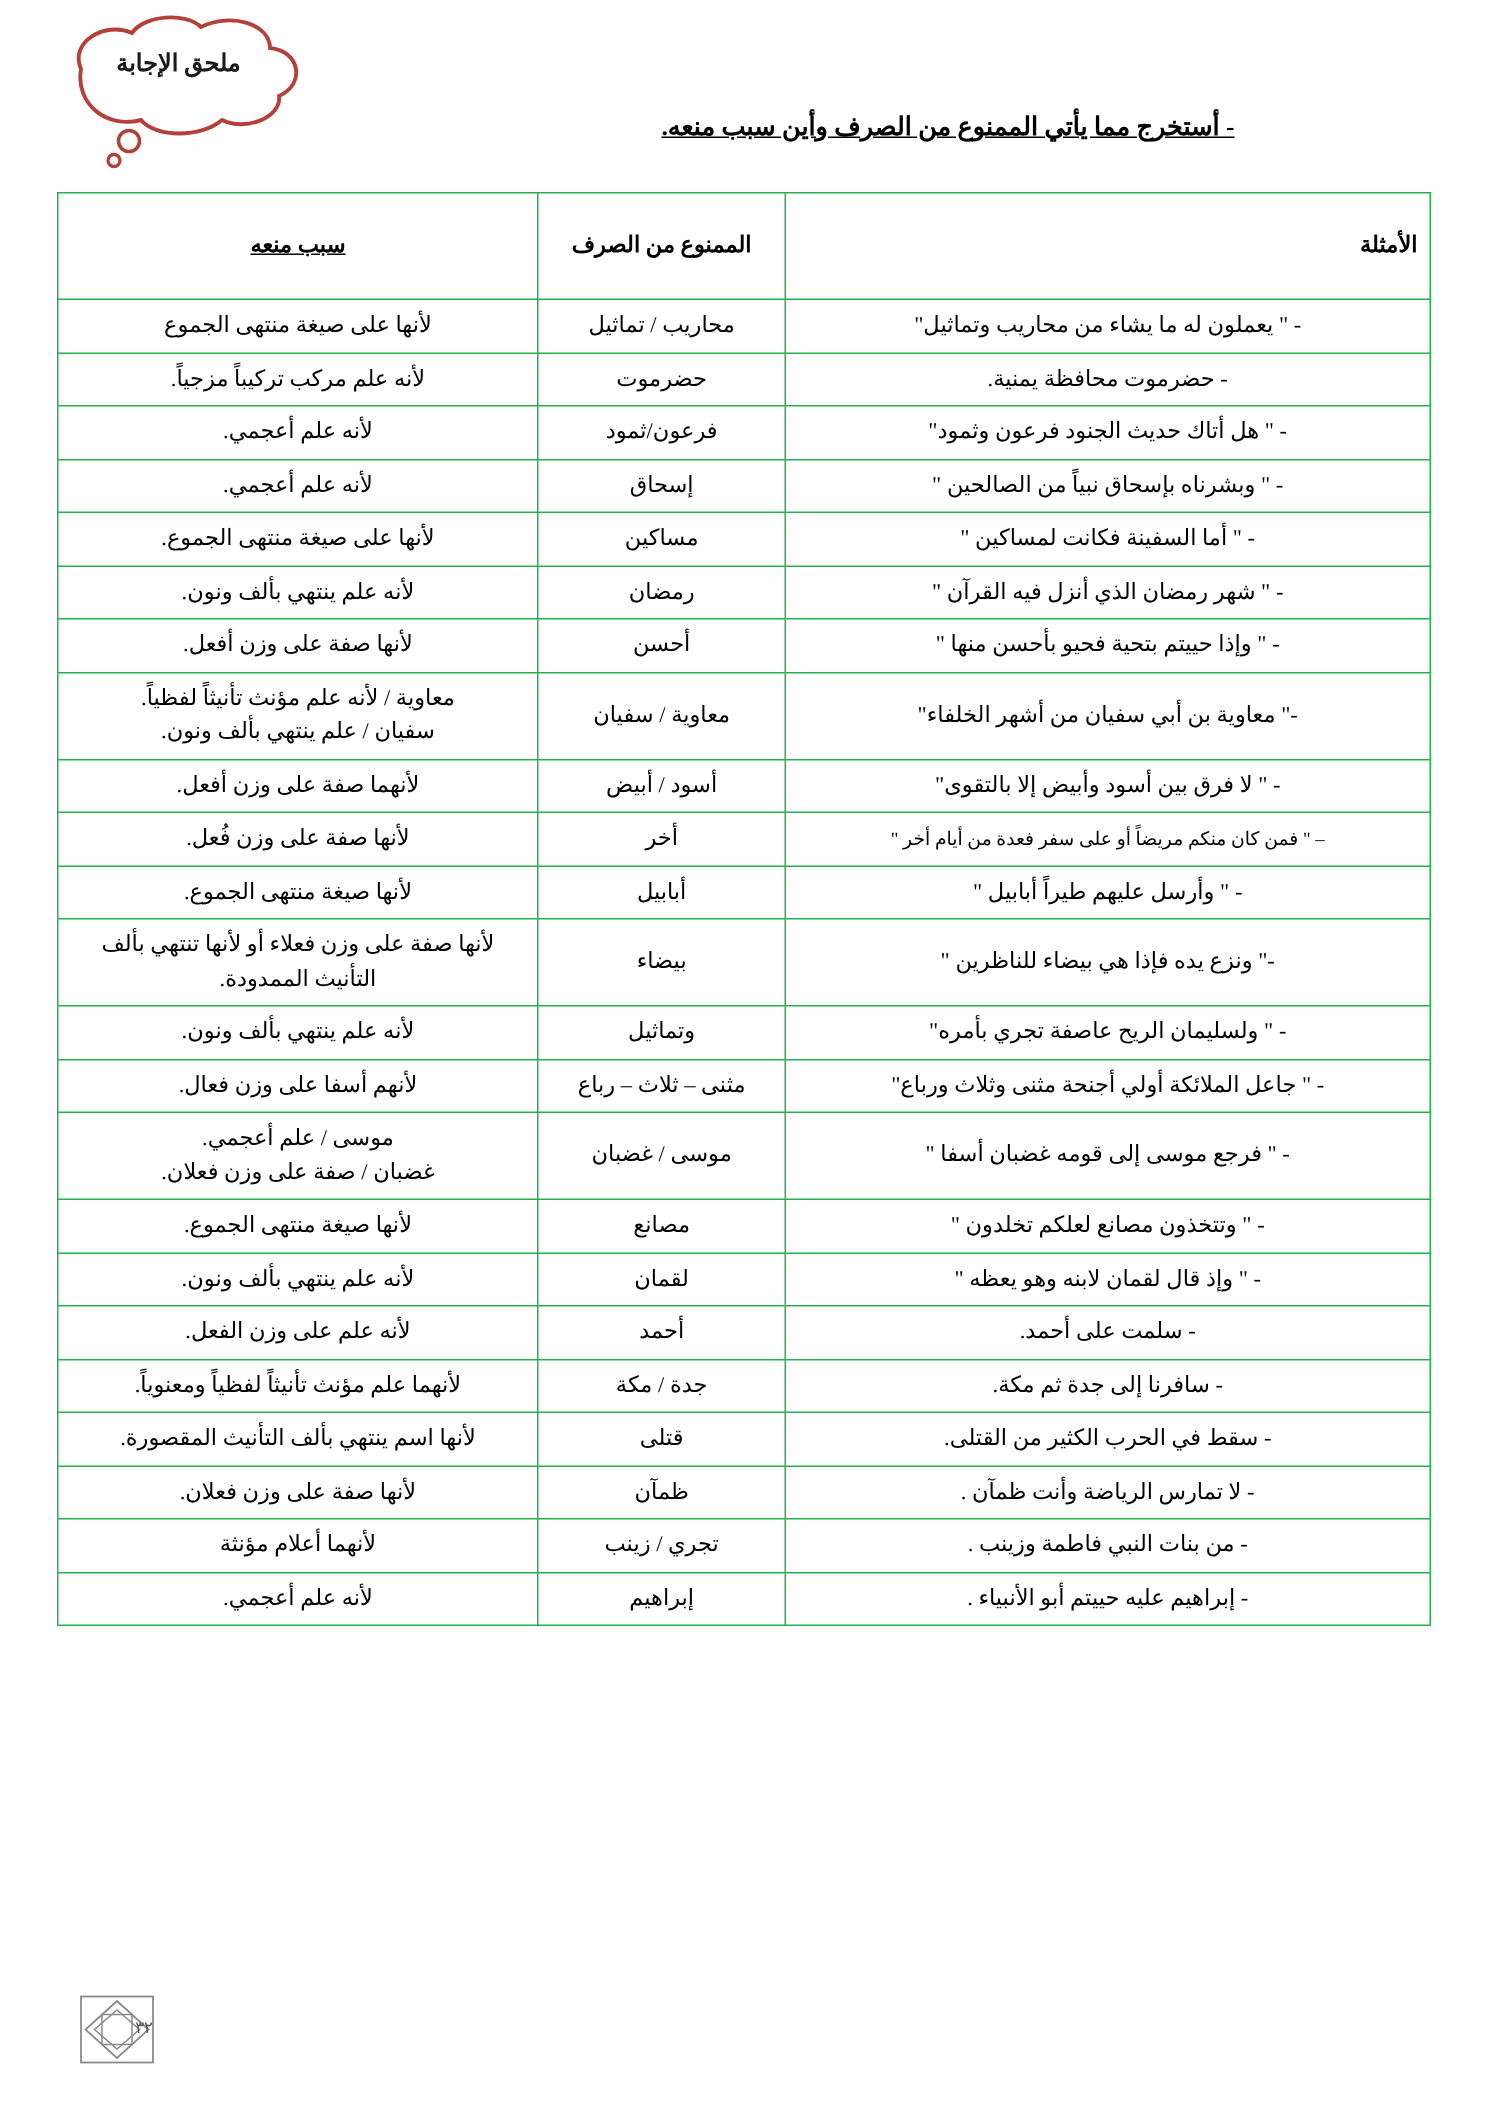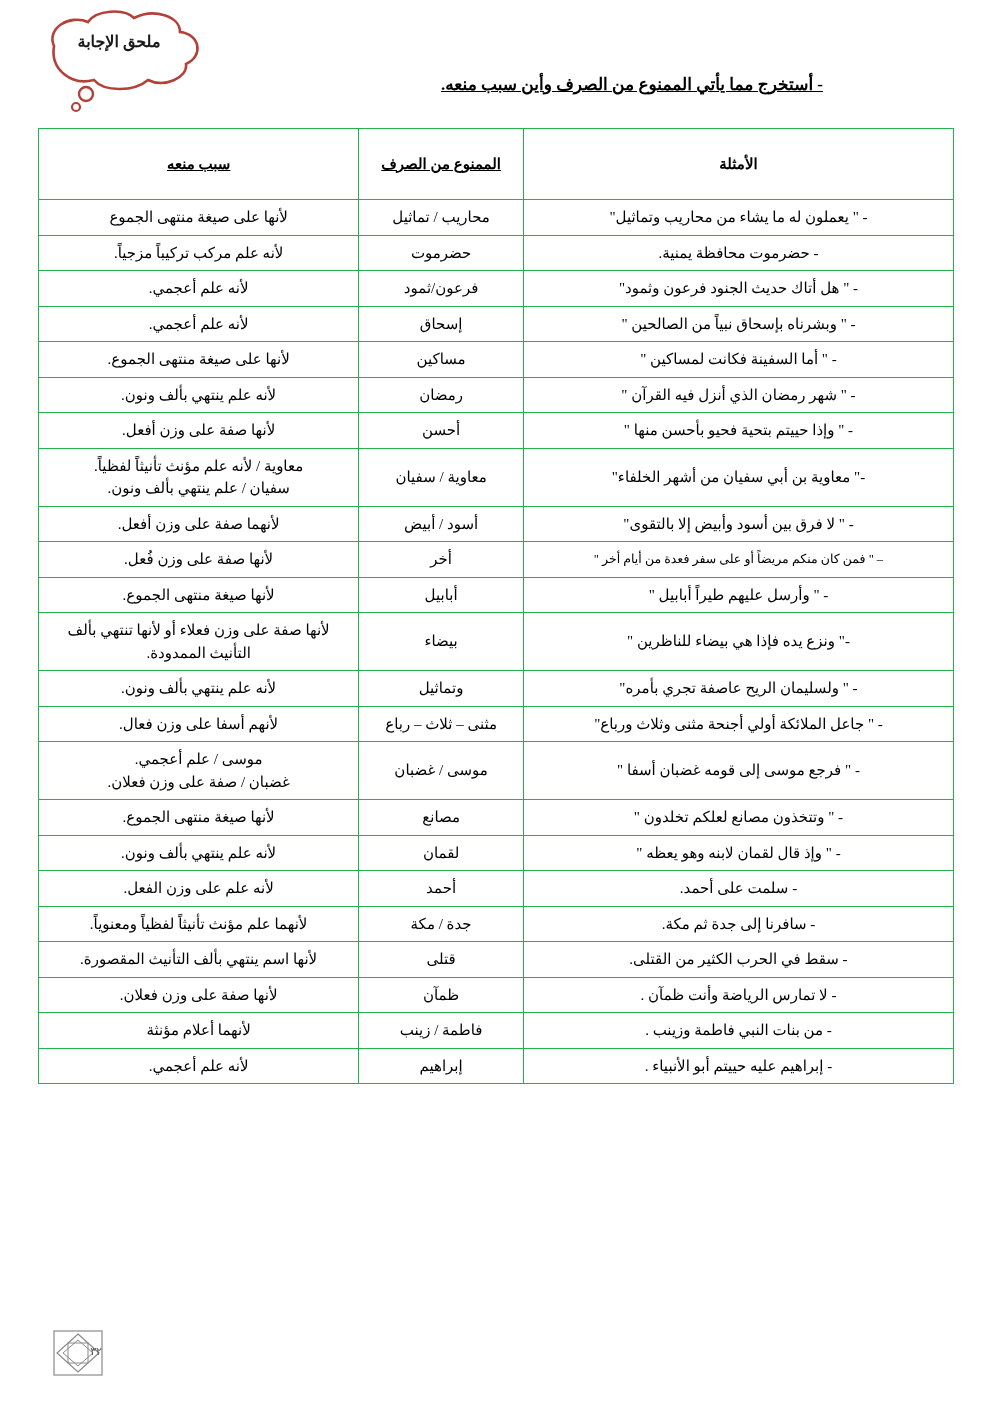--- a/index.html
+++ b/index.html
@@ -80,22 +80,22 @@
   col.c-examples { width: 47%; }
   col.c-word     { width: 18%; }
   col.c-reason   { width: 35%; }
 
   thead th {
     font-weight: bold;
     text-align: center;
     height: 58px;
     font-size: 15.5px;
   }
-  thead th.h-examples { text-align: center; margin-top: 13px; }
-  thead th.h-word { text-align: center; text-decoration: underline; }
+  thead th.h-examples { text-align: right; margin-top: 13px; }
+  thead th.h-word { text-align: center; }
   thead th.h-reason { text-align: center; text-decoration: underline; }
 
   td.examples {
     text-align: center;
     font-size: 15px;
   }
   td.examples.small {
     font-size: 12.5px;
   }
   td.word {
@@ -263,21 +263,21 @@
           <td class="word">قتلى</td>
           <td class="reason">لأنها اسم ينتهي بألف التأنيث المقصورة.</td>
         </tr>
         <tr>
           <td class="examples">- لا تمارس الرياضة وأنت ظمآن .</td>
           <td class="word">ظمآن</td>
           <td class="reason">لأنها صفة على وزن فعلان.</td>
         </tr>
         <tr>
           <td class="examples">- من بنات النبي فاطمة وزينب .</td>
-          <td class="word">فاطمة / زينب</td>
+          <td class="word">تجري / زينب</td>
           <td class="reason">لأنهما أعلام مؤنثة</td>
         </tr>
         <tr>
           <td class="examples">- إبراهيم عليه حييتم أبو الأنبياء .</td>
           <td class="word">إبراهيم</td>
           <td class="reason">لأنه علم أعجمي.</td>
         </tr>
       </tbody>
   </table>
 </div>

